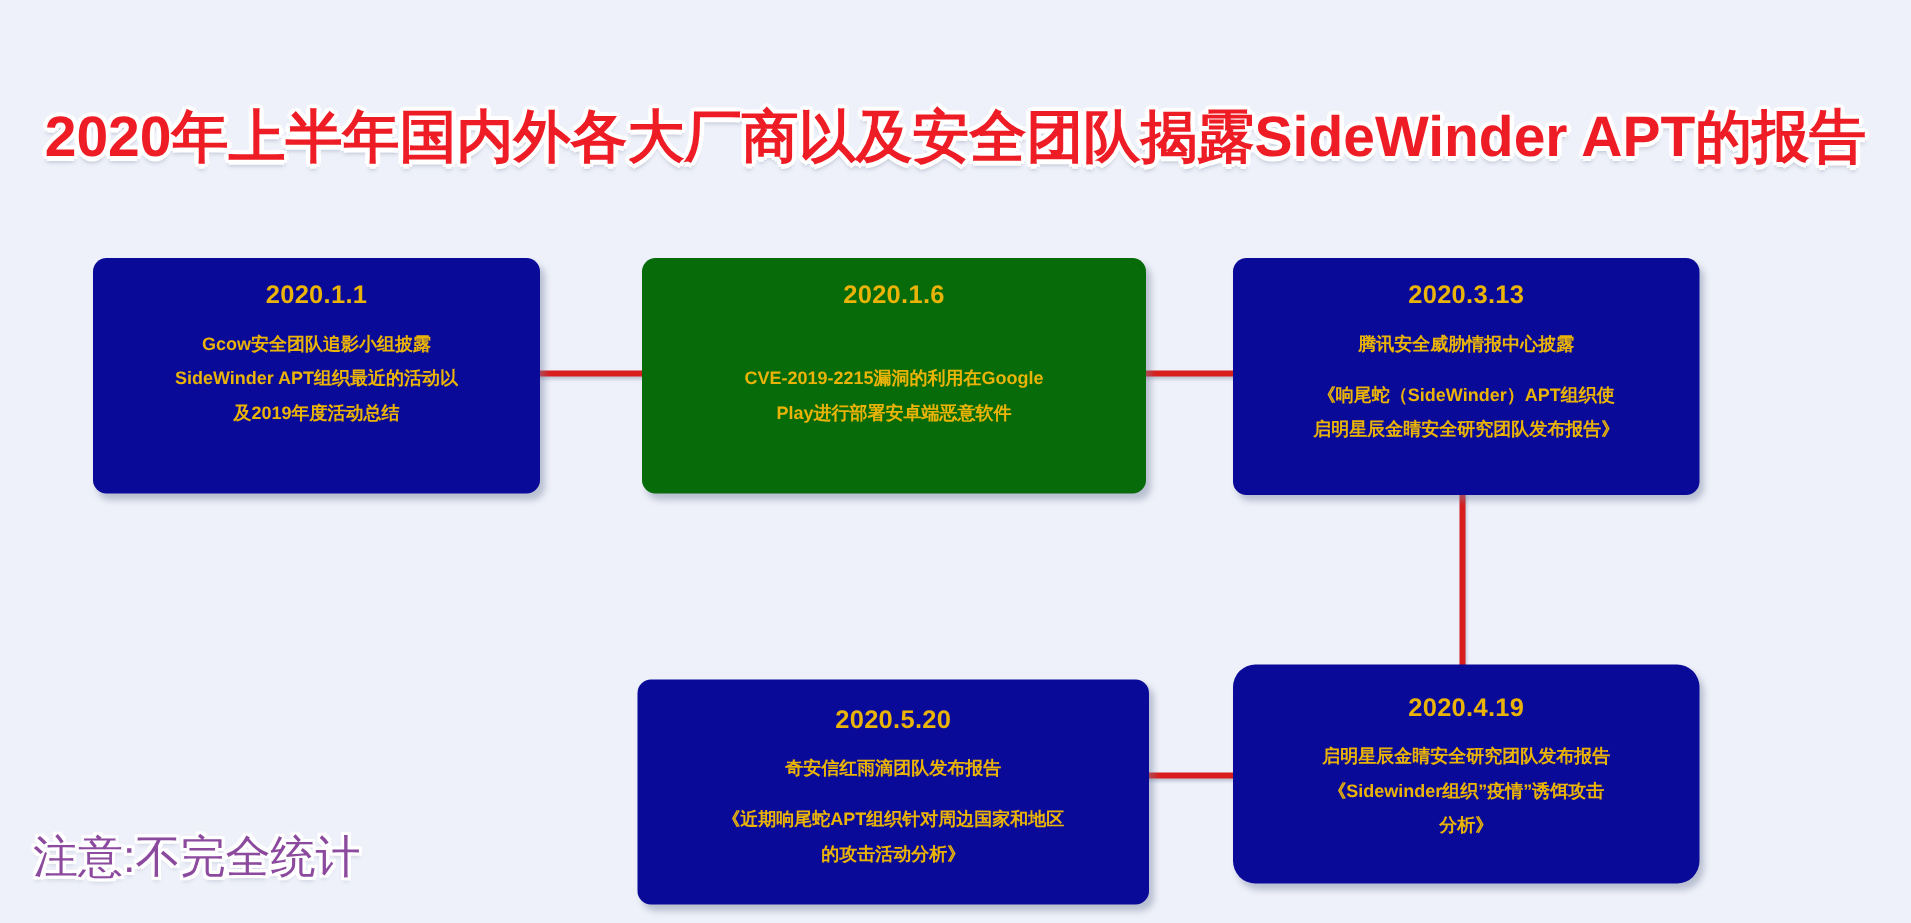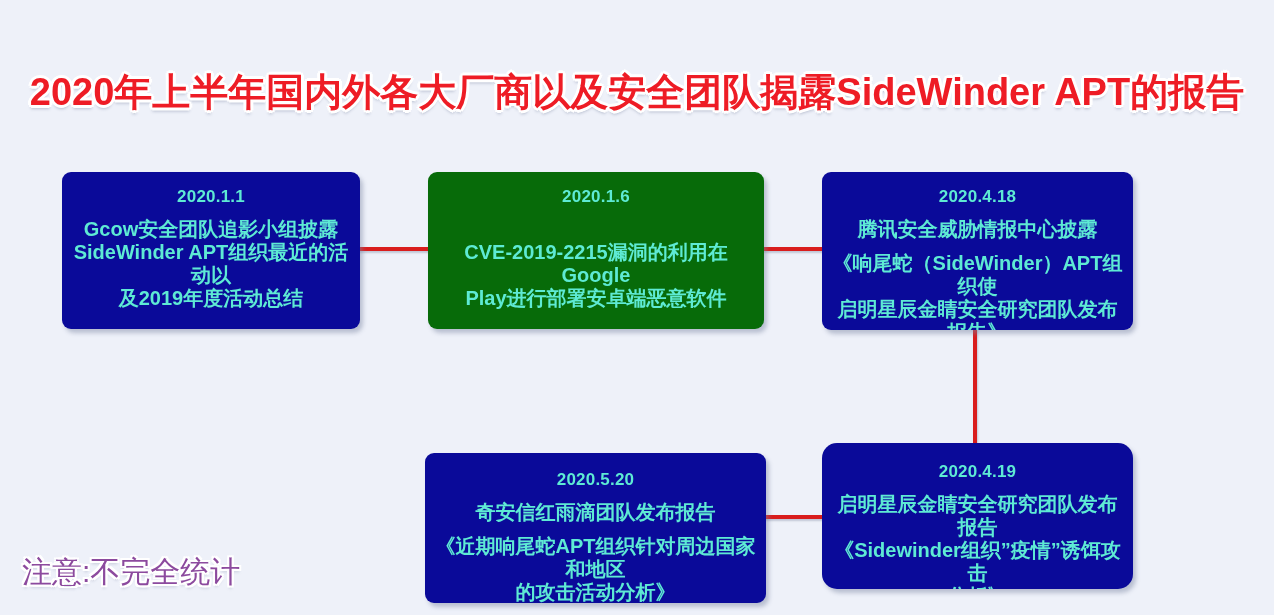--- a/index.html
+++ b/index.html
@@ -55,39 +55,39 @@
   #conn-1-2 { left: 358px;  top: 247px; width: 72px;  }
   #conn-2-3 { left: 762px;  top: 247px; width: 68px;  }
   #conn-3-4 { left: 973px;  top: 328px; height: 116px; }
   #conn-4-5 { left: 762px;  top: 515px; width: 62px;  }
 
   
   .box {
     position: absolute;
     box-sizing: border-box;
     border-radius: 9px;
-    color: #5eead4;
+    color: #eab308;
     text-align: center;
     padding: 14px 10px 10px 10px;
     box-shadow: 3px 4px 4px rgba(120,130,160,0.45);
     font-weight: bold;
     overflow: hidden;
   }
   .box.blue  { background: #0a0a99; }
   .box.green { background: #076b09; }
 
   .box .date {
     font-size: 17px;
     font-weight: bold;
     line-height: 22px;
     margin-bottom: 10px;
     letter-spacing: 0.2px;
   }
   .box .desc {
-    font-size: 20px;
+    font-size: 12px;
     font-weight: bold;
     line-height: 23px;
     letter-spacing: 0px;
   }
   .box .desc .gap { display: block; height: 11px; }
 
   
   #box-1 { left: 62px;  top: 172px; width: 298px; height: 157px; }
   #box-2 { left: 428px; top: 172px; width: 336px; height: 157px; }
   #box-3 { left: 822px; top: 172px; width: 311px; height: 158px; }
@@ -139,21 +139,21 @@
   <div class="box green" id="box-2">
     <div class="date">2020.1.6</div>
     <div class="desc">
       <br>
       <span>CVE-2019-2215漏洞的利用在Google</span><br>
       <span>Play进行部署安卓端恶意软件</span>
     </div>
   </div>
 
   <div class="box blue" id="box-3">
-    <div class="date">2020.4.18</div>
+    <div class="date">2020.3.13</div>
     <div class="desc">
       <span>腾讯安全威胁情报中心披露</span>
       <span class="gap"></span>
       <span>《响尾蛇（SideWinder）APT组织使</span><br>
       <span>启明星辰金睛安全研究团队发布报告》</span>
     </div>
   </div>
 
   <div class="box blue" id="box-4">
     <div class="date">2020.4.19</div>

